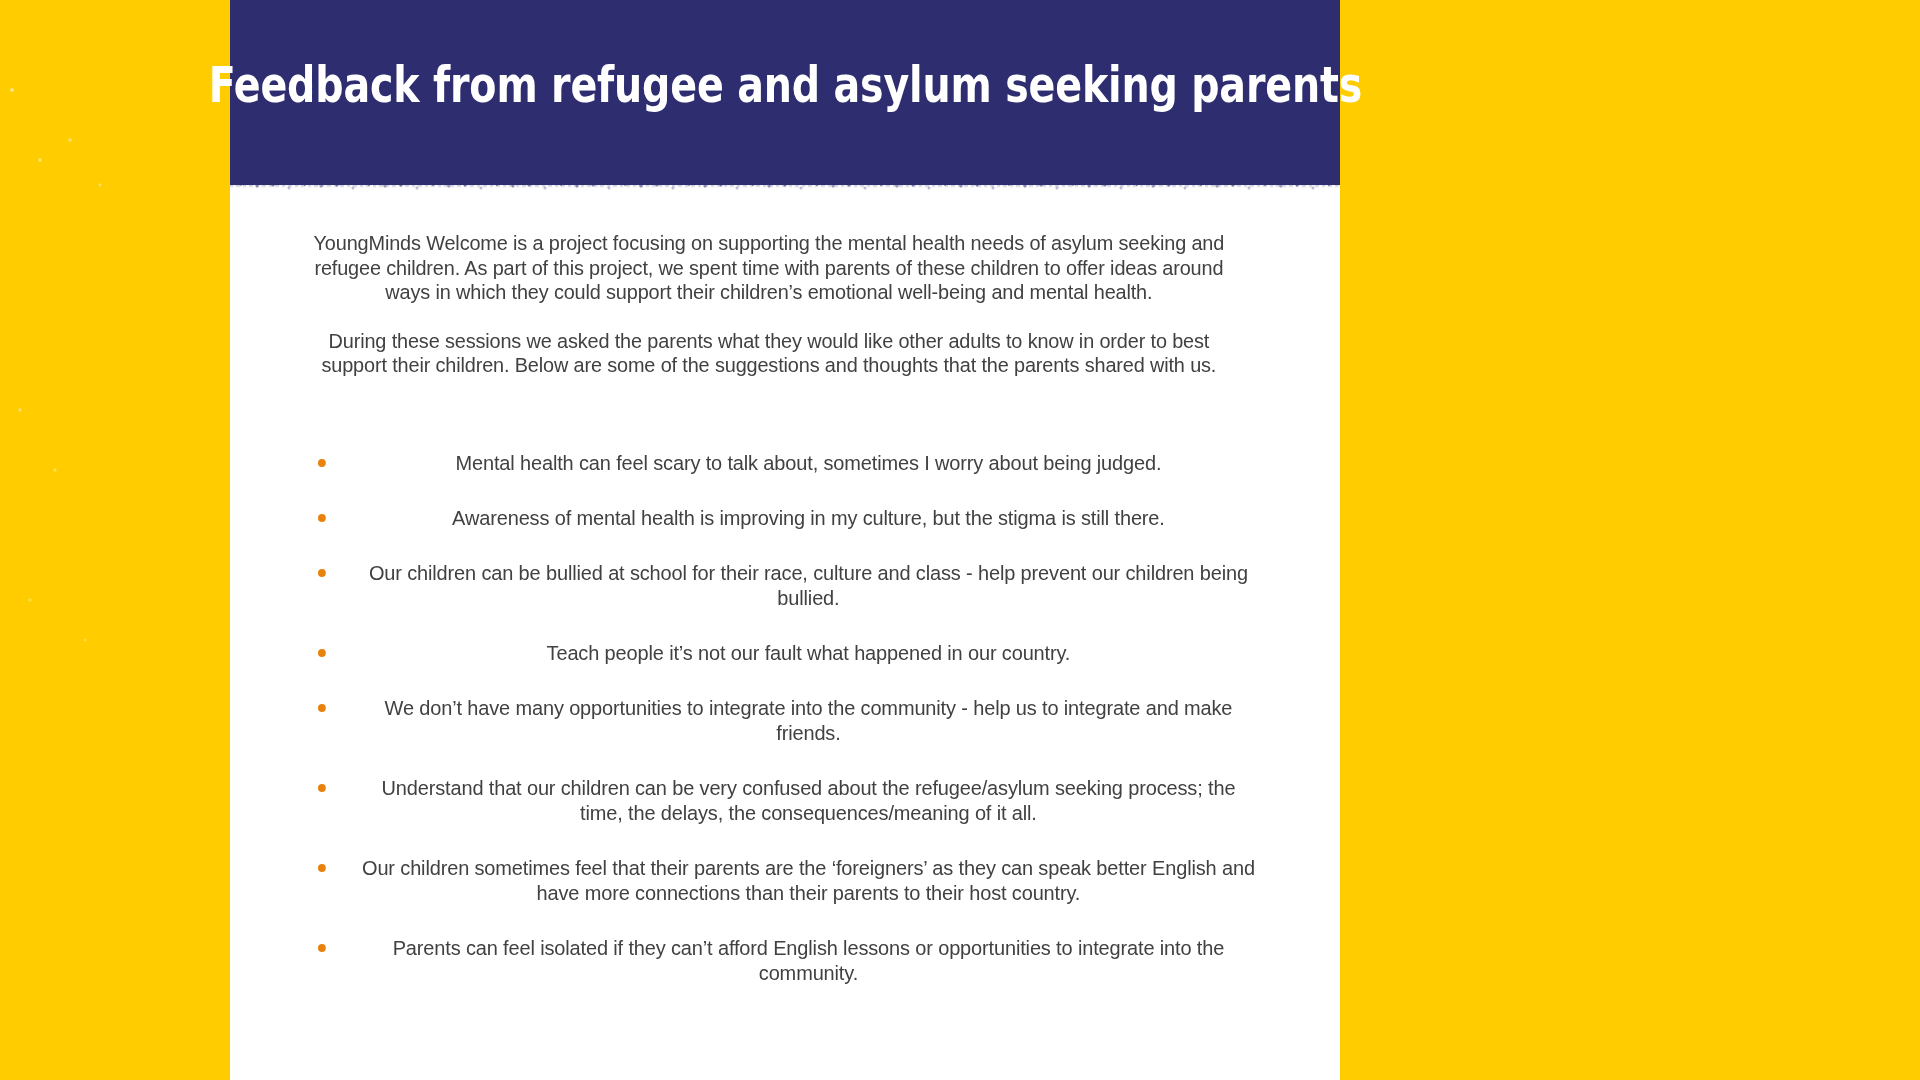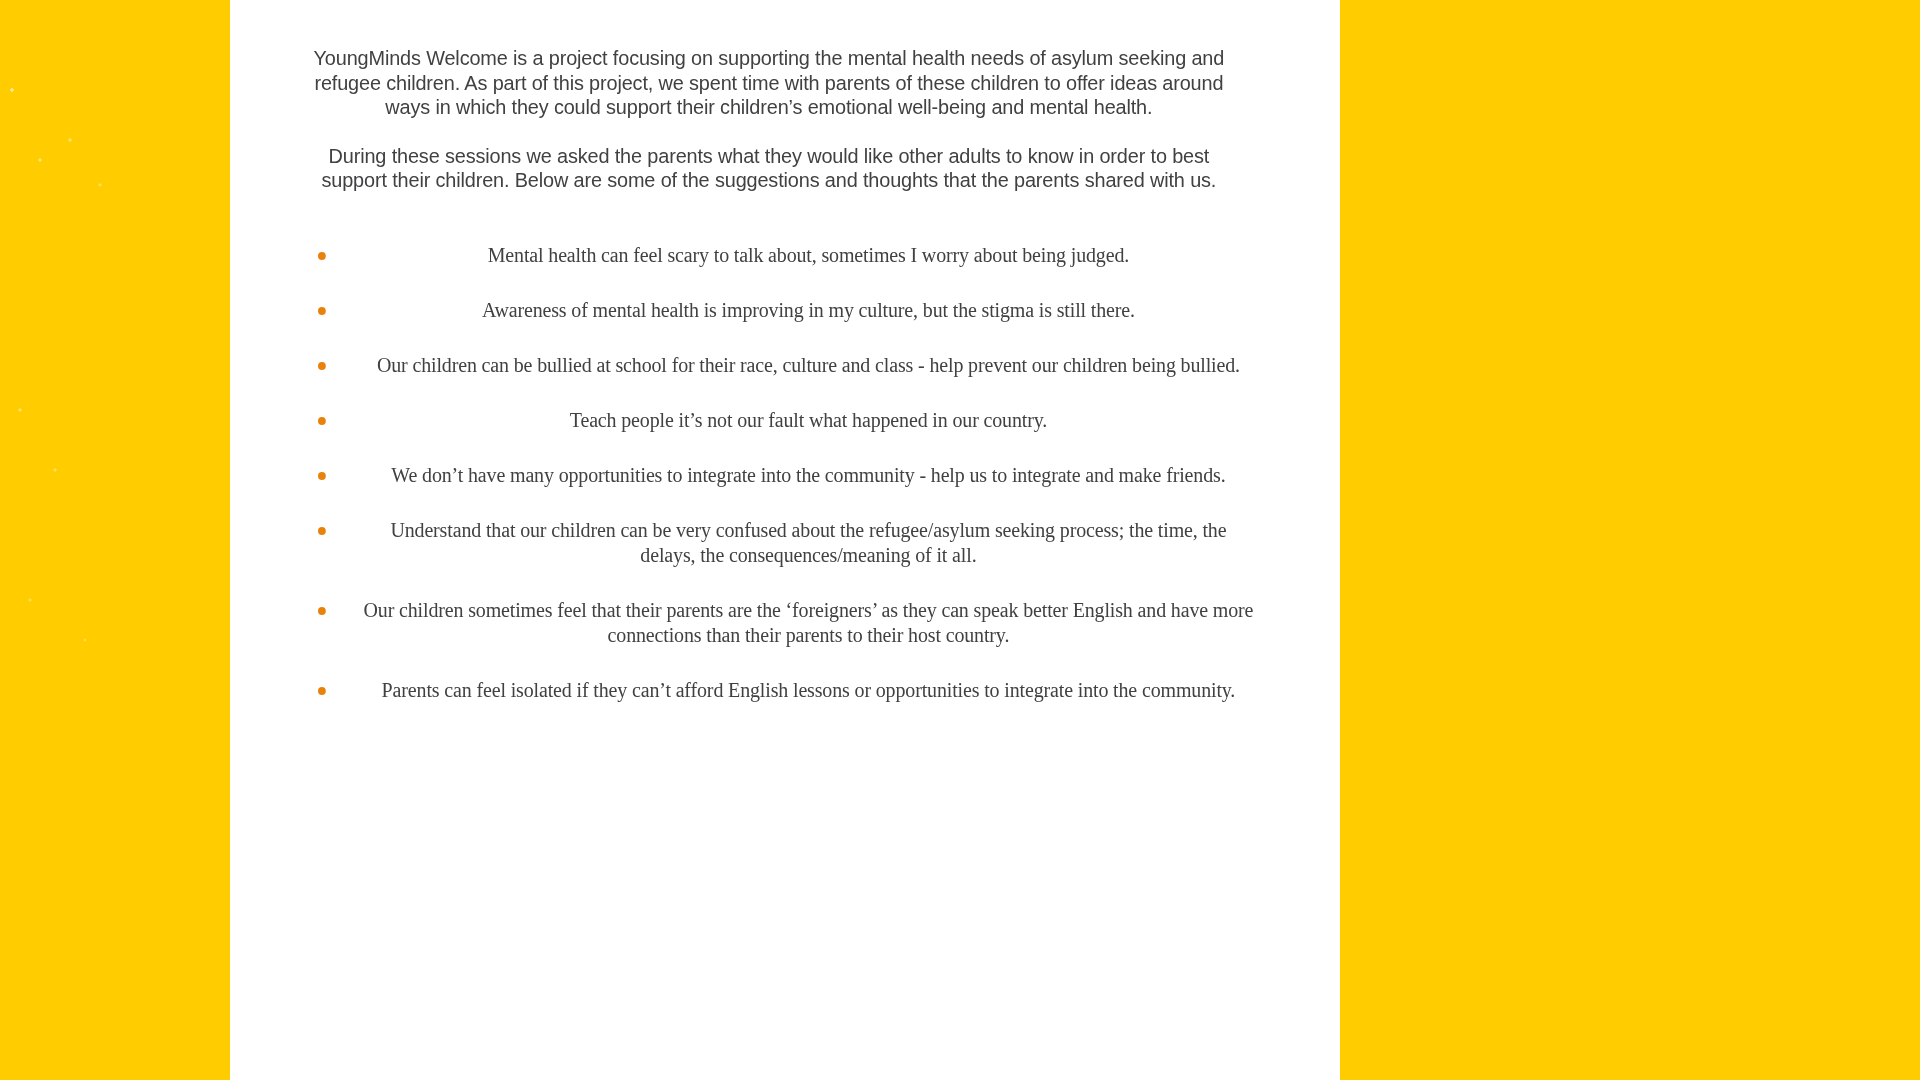--- a/index.html
+++ b/index.html
@@ -107,23 +107,22 @@
     letter-spacing:-0.15px;
     margin-bottom:24px;
     max-width:975px;
     transform:scaleX(0.97);
     transform-origin:left center;
   }
   .para:last-of-type { margin-bottom:0; }
 
   .bullet-list {
     list-style:none;
-    margin-top:50px;
+    margin-top:72px;
     padding-left:22px;
-    font-family:Liberation Serif, serif;
   }
 
   .bullet-item {
     position:relative;
     padding-left:44px;
     margin-bottom:30px;
     color:#414042;
     font-size:20.5px;
     line-height:1.22;
     letter-spacing:-0.15px;
@@ -140,20 +139,24 @@
     background:#E8820C;
   }
 </style>
 </head>
 <body>
 
 <div class="speckle"></div>
 
 <div class="card">
 
+  <div class="header">
+    <h1 class="header-title">Feedback from refugee and asylum seeking parents</h1>
+    <div class="torn-edge"></div>
+  </div>
 
   <div class="body">
 
     <p class="para">YoungMinds Welcome is a project focusing on supporting the mental health needs of asylum seeking and refugee children.  As part of this project, we spent time with parents of these children to offer ideas around ways in which they could support their children’s emotional well-being and mental health.</p>
 
     <p class="para">During these sessions we asked the parents what they would like other adults to know in order to best support their children.  Below are some of the suggestions and thoughts that the parents shared with us.</p>
 
     <ul class="bullet-list">
       <li class="bullet-item">
         <span class="bullet-dot"></span>

